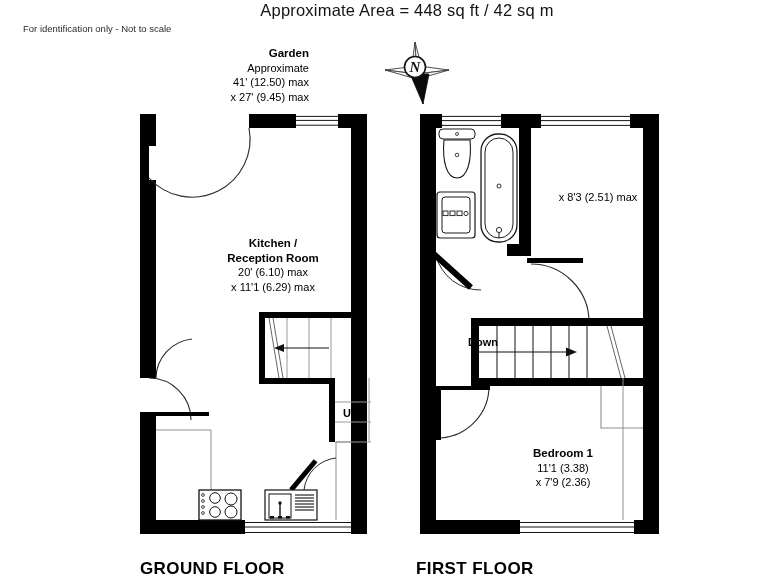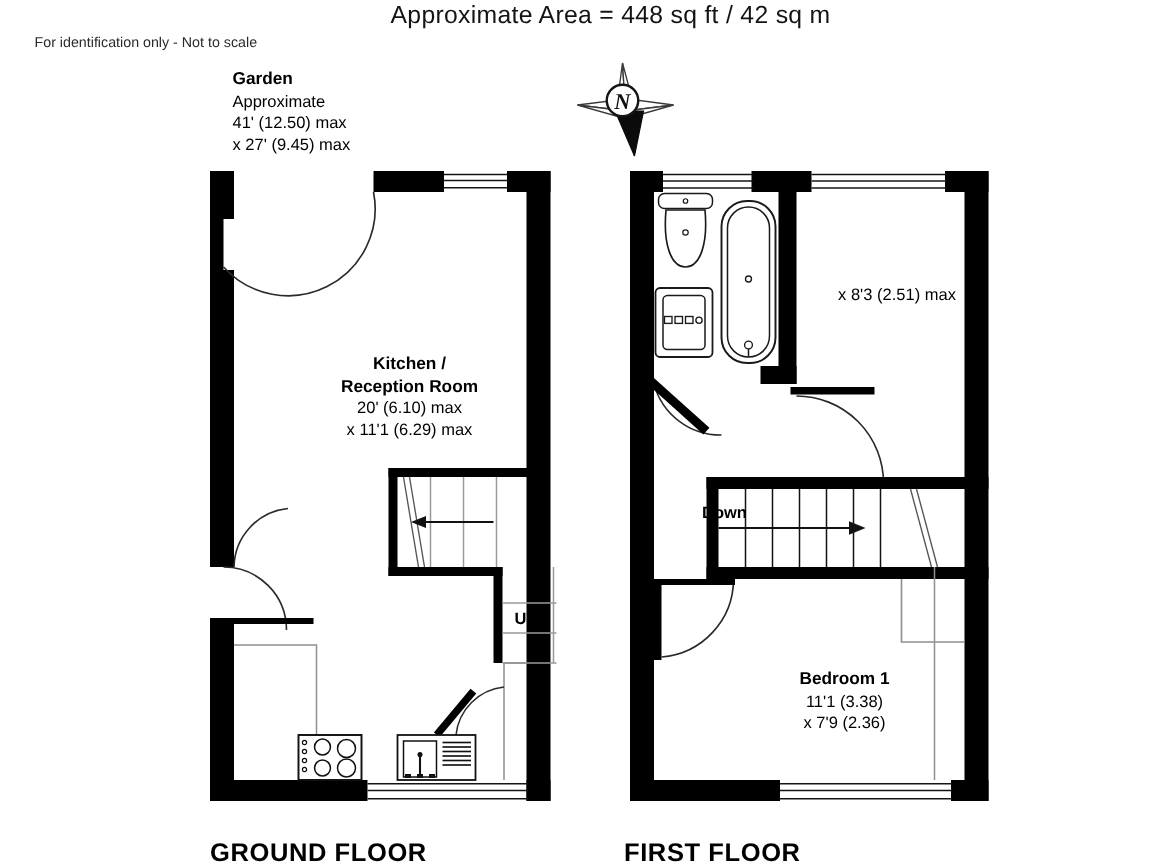--- a/index.html
+++ b/index.html
@@ -31,23 +31,23 @@
     position: absolute;
     left: 0; top: 23px;
     width: 768px;
     text-align: left;
     font-size: 9.5px;
     color: #2a2a2a;
   }
   
   .garden {
     position: absolute;
-    left: 132px; top: 46px;
+    left: 116px; top: 46px;
     width: 170px;
-    text-align: left;
+    text-align: right;
     font-size: 11px;
     line-height: 14.5px;
     color: #000;
   }
   .garden .gt { font-weight: bold; font-size: 11.5px; }
   
   .compass { position: absolute; left: 358px; top: 40px; width: 72px; height: 68px; }
   
   .floor-cap {
     position: absolute;

